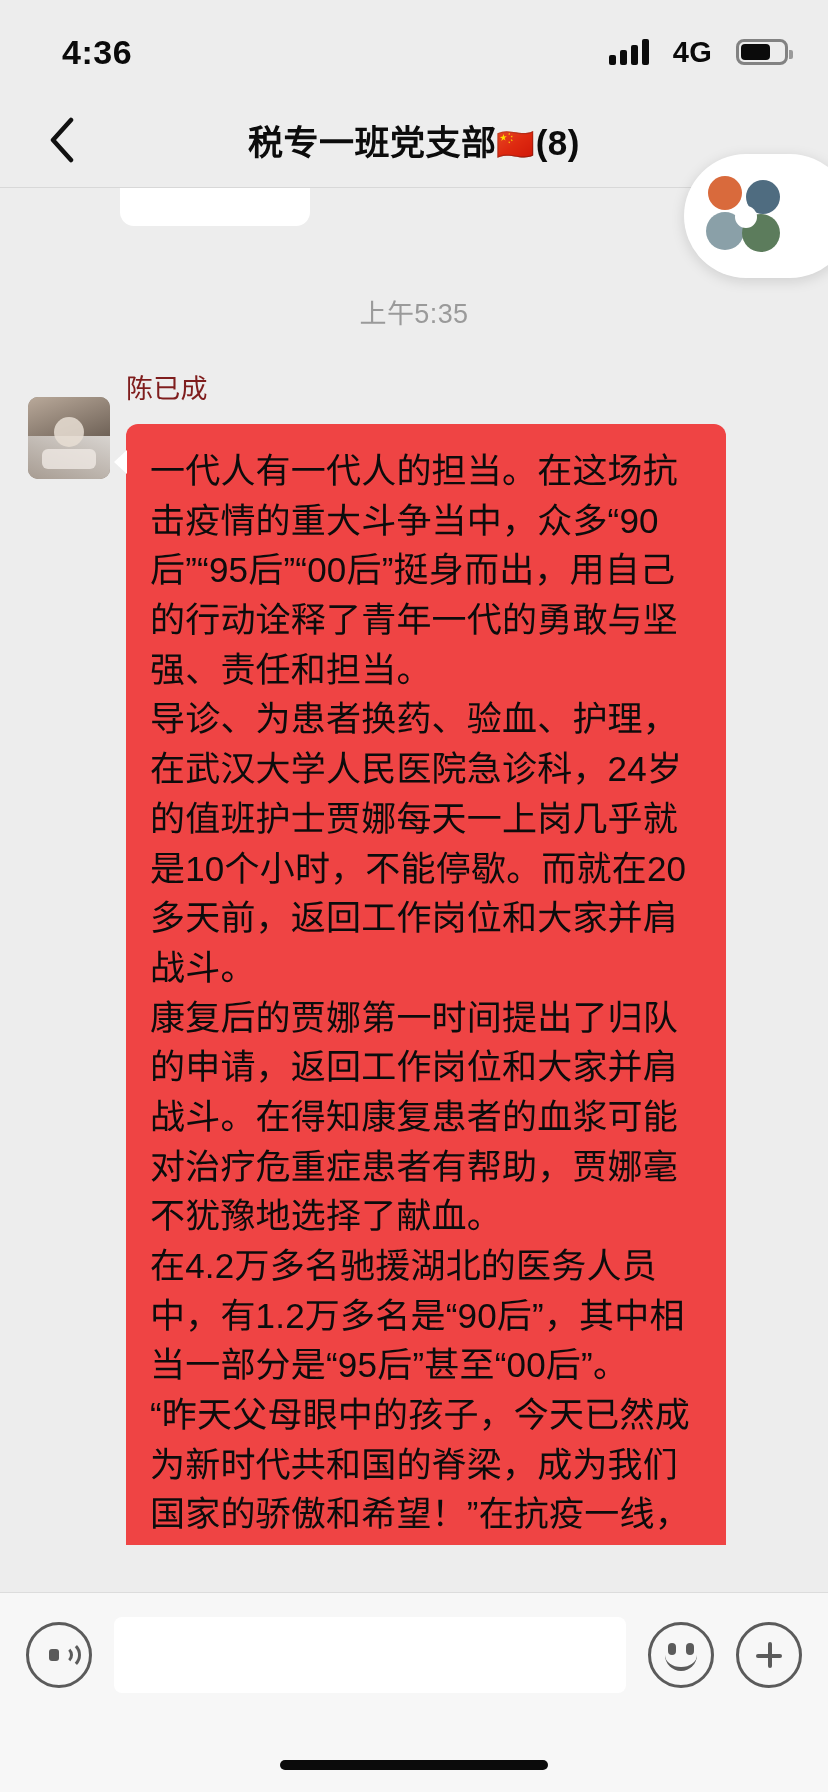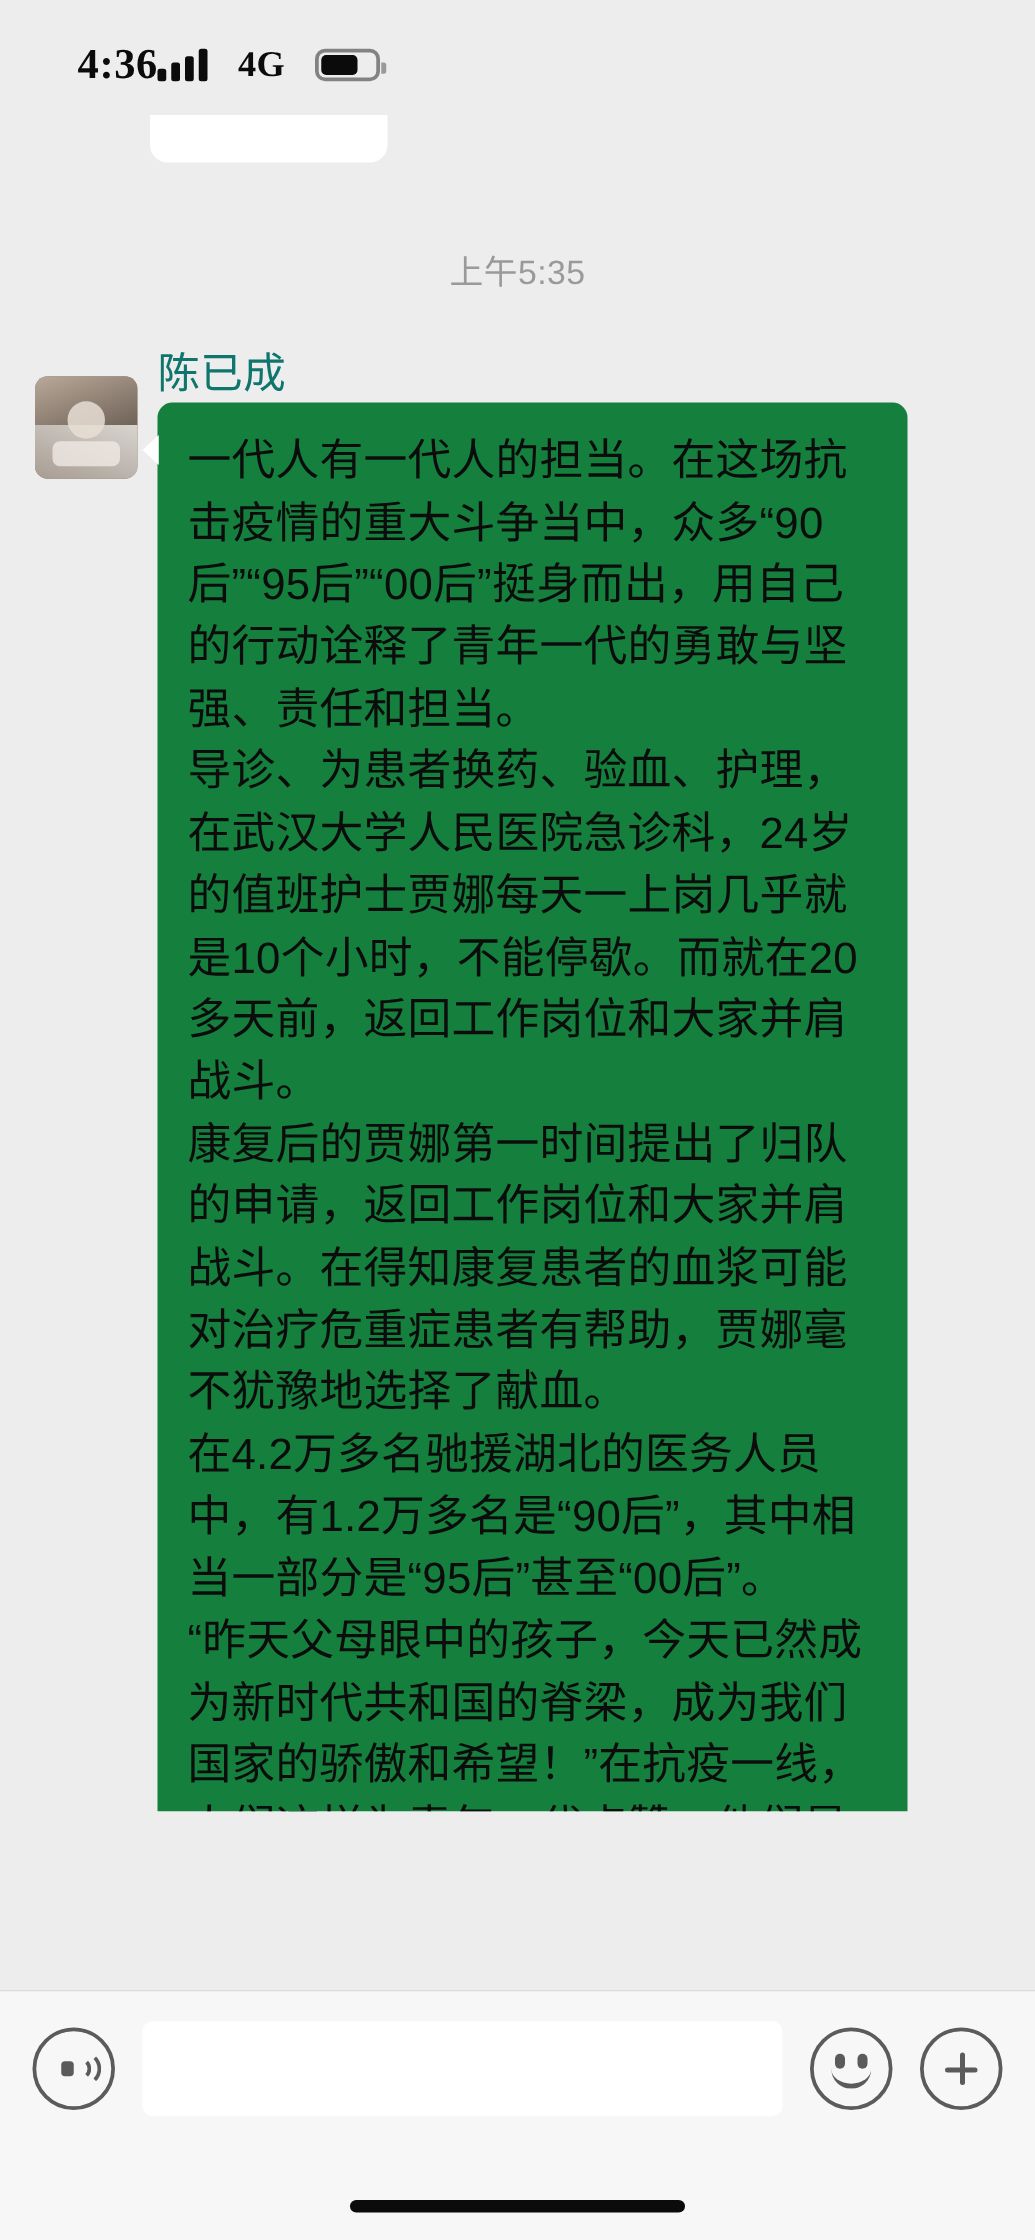--- a/index.html
+++ b/index.html
@@ -18,22 +18,22 @@
     overflow: hidden;
   }
 
   
   .status-bar {
     position: relative;
     height: 92px;
     background: #ededed;
     display: flex;
     align-items: center;
-    padding: 0 24px 0 62px;
-    font-family: Liberation Serif, serif;
+    justify-content: space-between;
+    padding: 0 40px 0 62px;
   }
   .status-time {
     font-size: 34px;
     font-weight: 600;
     color: #0b0b0b;
     letter-spacing: 0.5px;
     padding-top: 12px;
   }
   .status-right {
     display: flex;
@@ -190,28 +190,28 @@
     position: relative;
     background: #8d7f74;
   }
   .avatar .a-top { position: absolute; inset: 0 0 52% 0; background: linear-gradient(160deg,#b9a99a,#6f6257); }
   .avatar .a-bot { position: absolute; inset: 48% 0 0 0; background: linear-gradient(200deg,#d8d4d0,#a79c92); }
   .avatar .a-dot { position: absolute; left: 26px; top: 20px; width: 30px; height: 30px; border-radius: 50%; background: #e8ded4; opacity: .85; }
   .avatar .a-bar { position: absolute; left: 14px; bottom: 10px; width: 54px; height: 20px; border-radius: 6px; background: #efe9e3; opacity: .8; }
 
   .msg-col { margin-left: 16px; flex: 1; min-width: 0; }
   .sender-name {
-    font-size: 34px;
-    color: #0f766e;
-    margin-bottom: 2px;
+    font-size: 27px;
+    color: #7f1d1d;
+    margin-bottom: 18px;
     letter-spacing: 0.3px;
   }
   .bubble {
     position: relative;
-    background: #15803d;
+    background: #ef4444;
     border-radius: 12px;
     padding: 22px 24px 24px 24px;
     max-width: 600px;
   }
   .bubble::before {
     content: "";
     position: absolute;
     left: -12px;
     top: 26px;
     width: 0;
@@ -339,20 +339,39 @@
           <i></i>
           <i></i>
       </div>
       <div class="net-label">4G</div>
       <div class="battery">
         <div class="battery-fill" style="width:70%"></div>
       </div>
     </div>
   </div>
 
+  <div class="nav-bar">
+    <div class="nav-back">
+      <svg width="26" height="46" viewBox="0 0 26 46" aria-hidden="true">
+        <polyline points="22,3 4,23 22,43" fill="none" stroke="#111" stroke-width="4.5" stroke-linecap="round" stroke-linejoin="round"></polyline>
+      </svg>
+    </div>
+    <div class="nav-title">
+      <span>税专一班党支部</span><span class="flag">🇨🇳</span><span>(8)</span>
+    </div>
+    <div class="float-pill">
+      <div class="pill-logo">
+        <span class="pl-1"></span>
+        <span class="pl-2"></span>
+        <span class="pl-3"></span>
+        <span class="pl-4"></span>
+        <span class="pl-5"></span>
+      </div>
+    </div>
+  </div>
 
   <div class="chat">
     <div class="partial-bubble"></div>
 
     <div class="timestamp ts-top">上午5:35</div>
 
     <div class="msg-row">
       <div class="avatar">
         <div class="a-top"></div>
         <div class="a-bot"></div>

